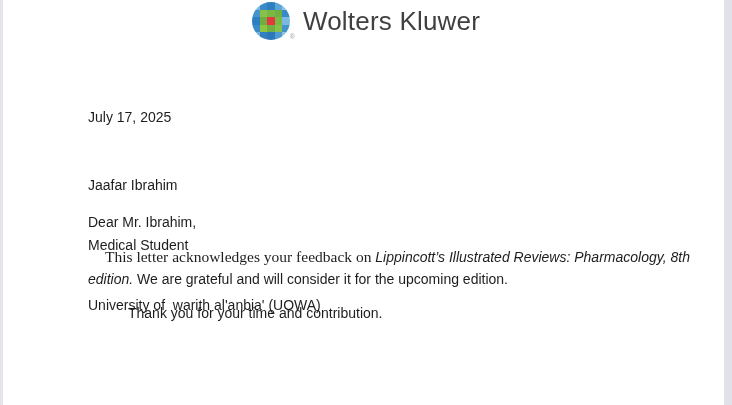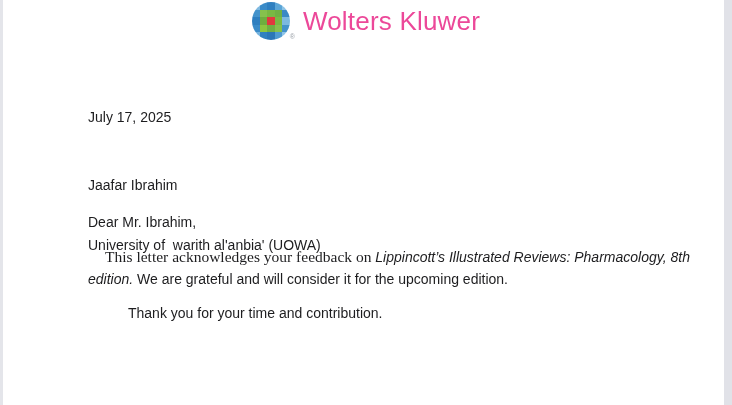--- a/index.html
+++ b/index.html
@@ -23,21 +23,21 @@
   .brand-icon-wrap{position:relative;width:38px;height:38px;flex:0 0 auto;}
   .brand-icon{
     width:38px;height:38px;border-radius:50%;overflow:hidden;
     display:grid;grid-template-columns:repeat(5,1fr);grid-template-rows:repeat(5,1fr);
   }
   .reg-mark{
     position:absolute;right:-5px;bottom:0;
     font-size:7px;color:#9ba1a8;line-height:1;
   }
   .wordmark{
-    font-size:26px;color:#ec4899;letter-spacing:0.2px;line-height:38px;
+    font-size:26px;color:#404040;letter-spacing:0.2px;line-height:38px;
     font-weight:400;
   }
 
   
   .line{
     position:absolute;left:88px;
     font-size:14px;line-height:20px;
     white-space:pre-wrap;
   }
   .date-line{top:107px;}
@@ -87,20 +87,21 @@
         </span>
       <span class="reg-mark">®</span>
     </span>
     <span class="wordmark">Wolters Kluwer</span>
   </div>
 
   <div class="line date-line">July 17, 2025</div>
 
   <div class="line addr-block">
     <div>Jaafar Ibrahim</div>
+    <div>Medical Student</div>
     <div>University of  warith al'anbia' (UOWA)</div>
   </div>
 
   <div class="line salutation-line">Dear Mr. Ibrahim,</div>
 
   <div class="line paragraph"><span class="serif-seg">This letter acknowledges your feedback on </span><span class="ital-seg">Lippincott’s Illustrated Reviews: Pharmacology</span><span class="ital-seg">, 8th edition.</span><span> We are grateful and will consider it for the upcoming edition.</span></div>
 
   <div class="line thanks-line">Thank you for your time and contribution.</div>
 
 </div>

